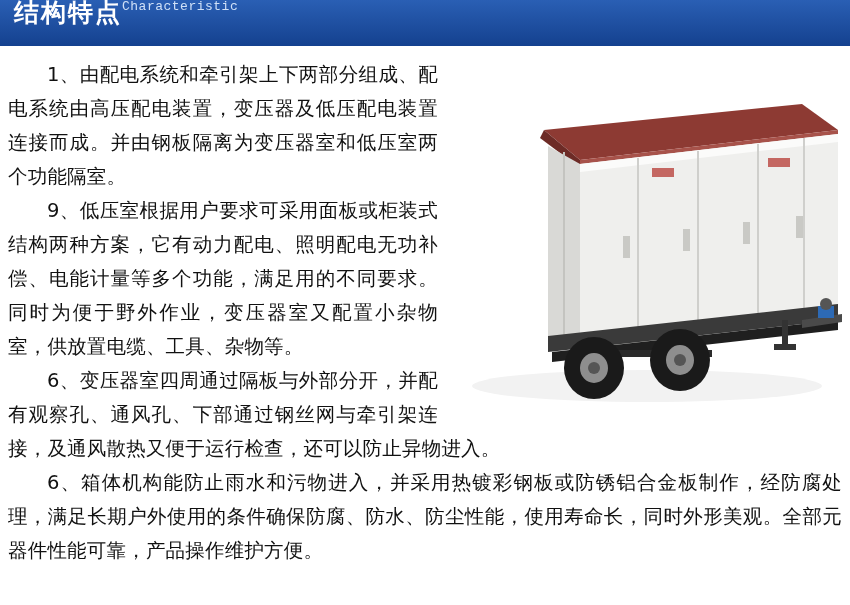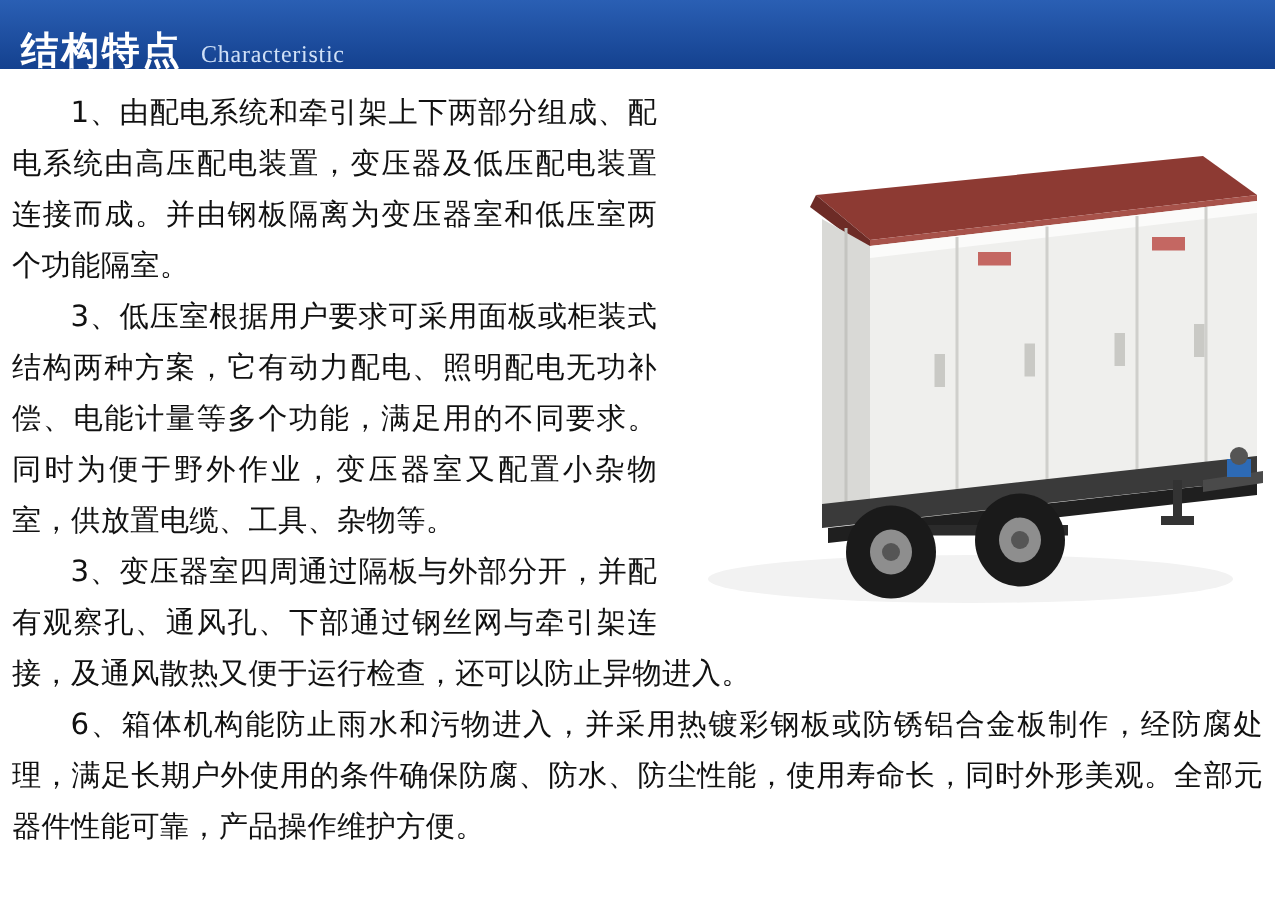--- a/index.html
+++ b/index.html
@@ -18,36 +18,35 @@
   
   .header {
     position: absolute;
     left: 0;
     top: 0;
     width: 850px;
     height: 46px;
     background: #1b4fa0;
     background: linear-gradient(to bottom, #2a5fb4 0%, #14418f 100%);
     display: flex;
-    align-items: flex-end;
+    align-items: flex-start;
     box-sizing: border-box;
     padding-left: 14px;
   }
   .header-title-cn {
     color: #ffffff;
     font-size: 25px;
     font-weight: bold;
     letter-spacing: 2px;
     line-height: 1;
   }
   .header-title-en {
     color: #cfe0f7;
-    font-size: 16px;
-    margin-left: 12px;
-    font-family: Liberation Serif, serif;
+    font-size: 13px;
+    font-family: Liberation Mono, monospace;
     letter-spacing: 0.5px;
     line-height: 1;
     padding-bottom: 1px;
   }
 
   
   .content {
     position: absolute;
     left: 0;
     top: 46px;
@@ -149,18 +148,18 @@
           <ellipse cx="228" cy="292" rx="14" ry="15" fill="#8e8e8e"></ellipse>
           <ellipse cx="228" cy="292" rx="6" ry="6" fill="#555555"></ellipse>
         </g>
 
         <rect x="330" y="252" width="6" height="26" fill="#333333"></rect>
         <rect x="322" y="276" width="22" height="6" fill="#333333"></rect>
       </svg>
     </div>
 
     <p class="para">1、由配电系统和牵引架上下两部分组成、配电系统由高压配电装置，变压器及低压配电装置连接而成。并由钢板隔离为变压器室和低压室两个功能隔室。</p>
-    <p class="para">3、低压室根据用户要求可采用面板或柜装式结构两种方案，它有动力配电、照明配电无功补偿、电能计量等多个功能，满足用的不同要求。同时为便于野外作业，变压器室又配置小杂物室，供放置电缆、工具、杂物等。</p>
-    <p class="para">3、变压器室四周通过隔板与外部分开，并配有观察孔、通风孔、下部通过钢丝网与牵引架连接，及通风散热又便于运行检查，还可以防止异物进入。</p>
+    <p class="para">9、低压室根据用户要求可采用面板或柜装式结构两种方案，它有动力配电、照明配电无功补偿、电能计量等多个功能，满足用的不同要求。同时为便于野外作业，变压器室又配置小杂物室，供放置电缆、工具、杂物等。</p>
+    <p class="para">6、变压器室四周通过隔板与外部分开，并配有观察孔、通风孔、下部通过钢丝网与牵引架连接，及通风散热又便于运行检查，还可以防止异物进入。</p>
     <p class="para">6、箱体机构能防止雨水和污物进入，并采用热镀彩钢板或防锈铝合金板制作，经防腐处理，满足长期户外使用的条件确保防腐、防水、防尘性能，使用寿命长，同时外形美观。全部元器件性能可靠，产品操作维护方便。</p>
   </div>
 
 </div>
 
 </body></html>

